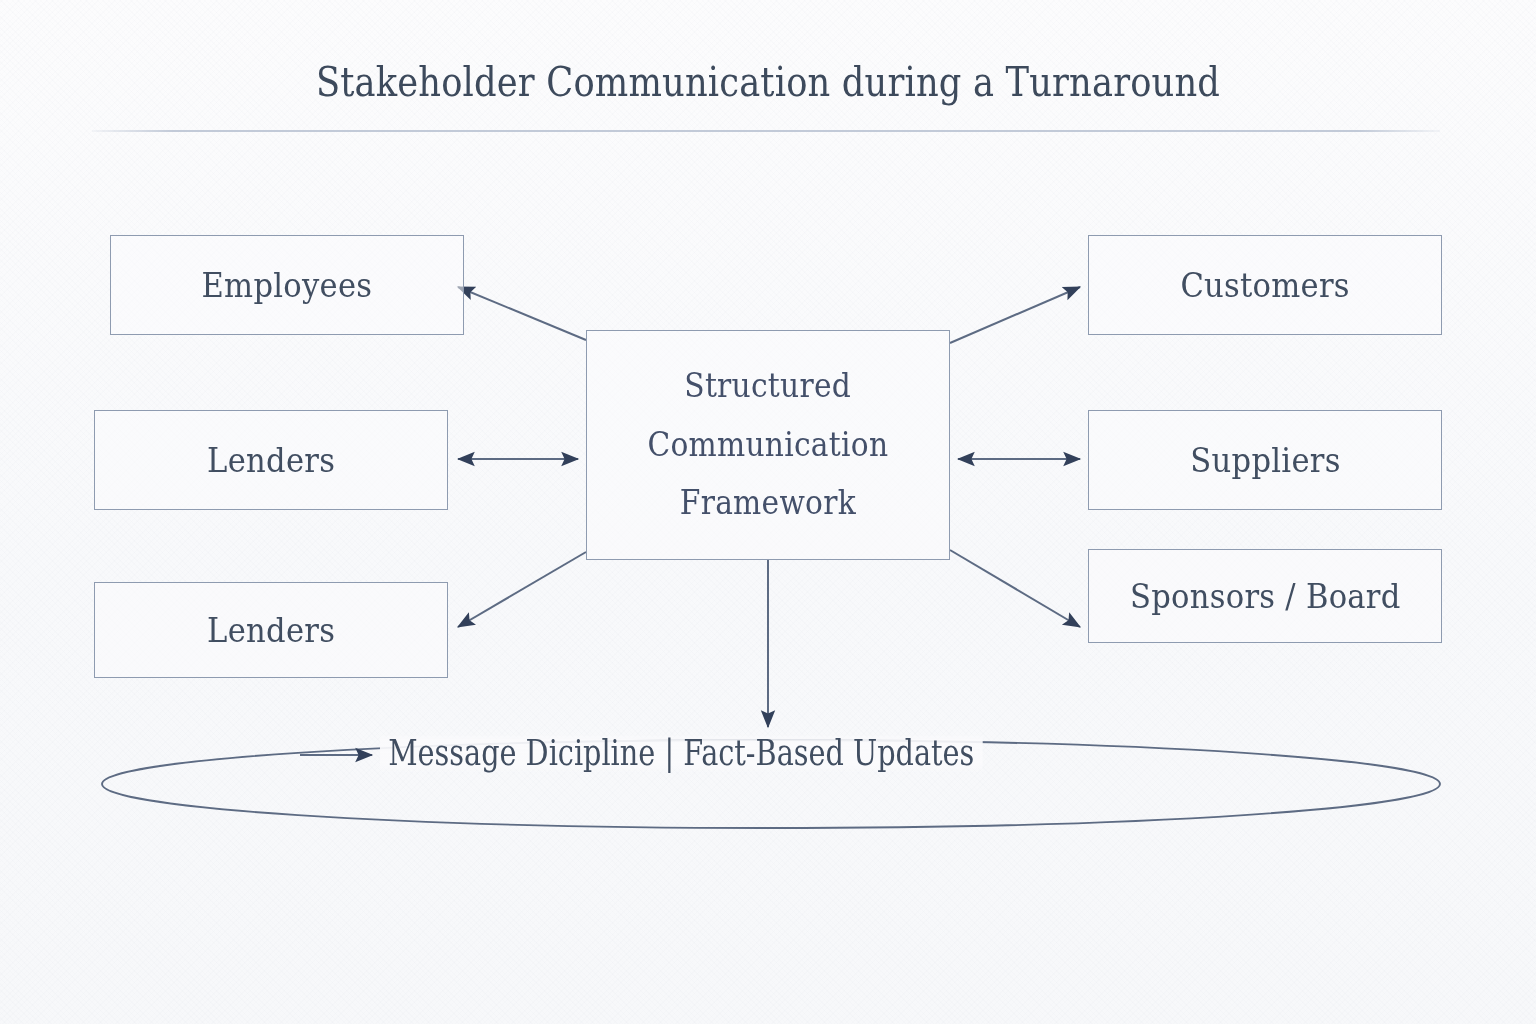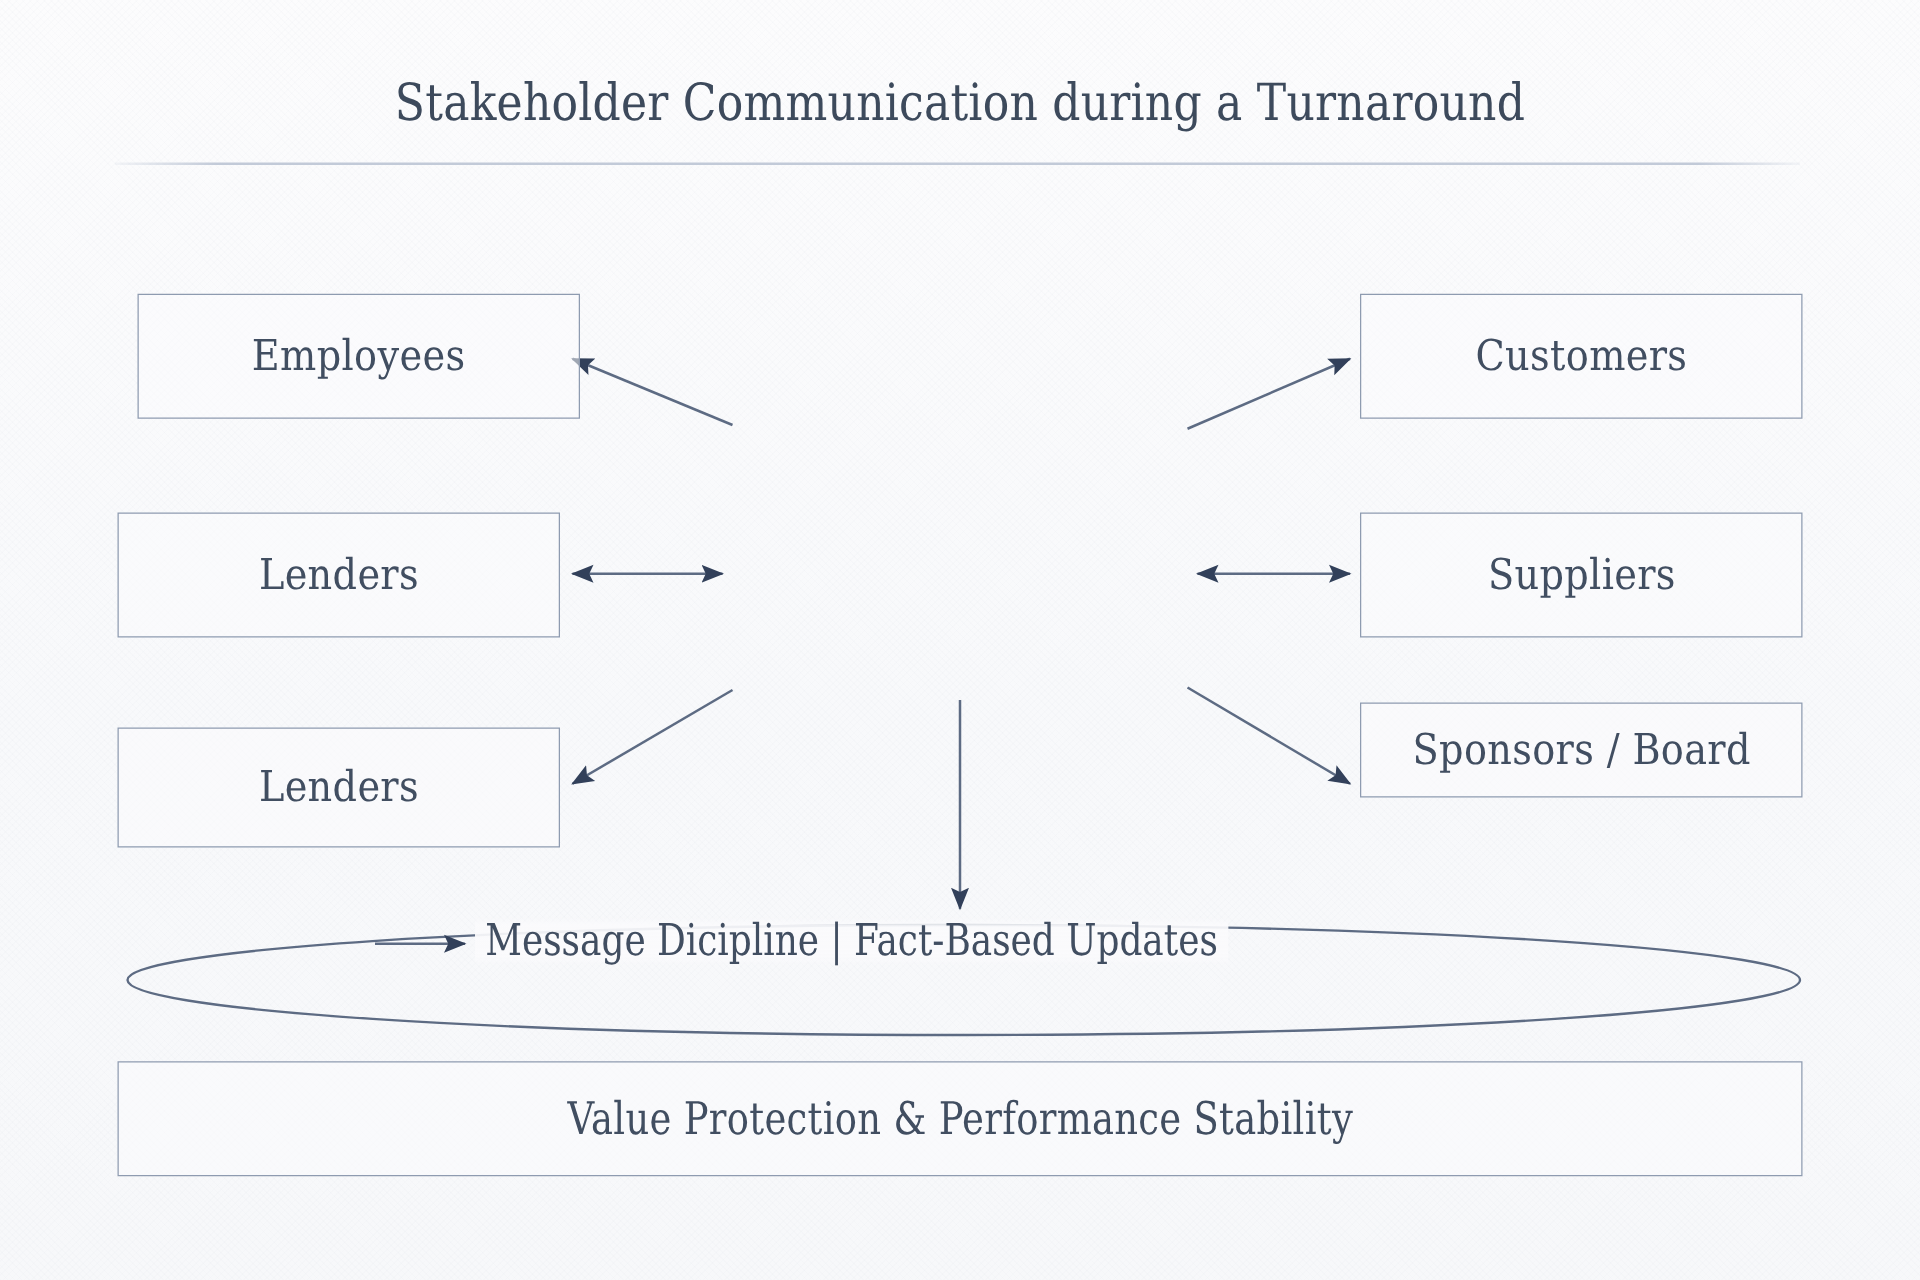--- a/index.html
+++ b/index.html
@@ -76,21 +76,21 @@
   }
 
   
   #node-employees { left: 94px;  top: 235px; width: 354px; height: 100px; margin-left: 16px; }
   #node-lenders-1 { left: 94px;  top: 410px; width: 354px; height: 100px; }
   #node-lenders-2 { left: 94px;  top: 582px; width: 354px; height: 96px;  }
 
   
   #node-customers { left: 1088px; top: 235px; width: 354px; height: 100px; }
   #node-suppliers { left: 1088px; top: 410px; width: 354px; height: 100px; }
-  #node-sponsors  { left: 1088px; top: 562px; width: 354px; height: 76px;  }
+  #node-sponsors  { left: 1088px; top: 549px; width: 354px; height: 94px;  }
 
   
   #node-center {
     left: 586px; top: 330px; width: 364px; height: 230px;
     flex-direction: column;
   }
   #node-center .node-label {
     font-size: 33px;
     line-height: 1.78;
     color: #44506a;
@@ -172,20 +172,22 @@
   <div class="node" id="node-suppliers">
     <span class="node-label">Suppliers</span>
   </div>
   <div class="node" id="node-customers">
     <span class="node-label">Customers</span>
   </div>
   <div class="node" id="node-sponsors">
     <span class="node-label">Sponsors / Board</span>
   </div>
 
+  <div class="node" id="node-center">
+    <span class="node-label">Structured</span>
+    <span class="node-label">Communication</span>
+    <span class="node-label">Framework</span>
+  </div>
 
   <div class="loop-caption">Message Dicipline | Fact-Based Updates</div>
 
-  <div class="node" id="node-outcome">
-    <span class="node-label">Value Protection &amp; Performance Stability</span>
-  </div>
 
 </div>
 
 </body></html>

